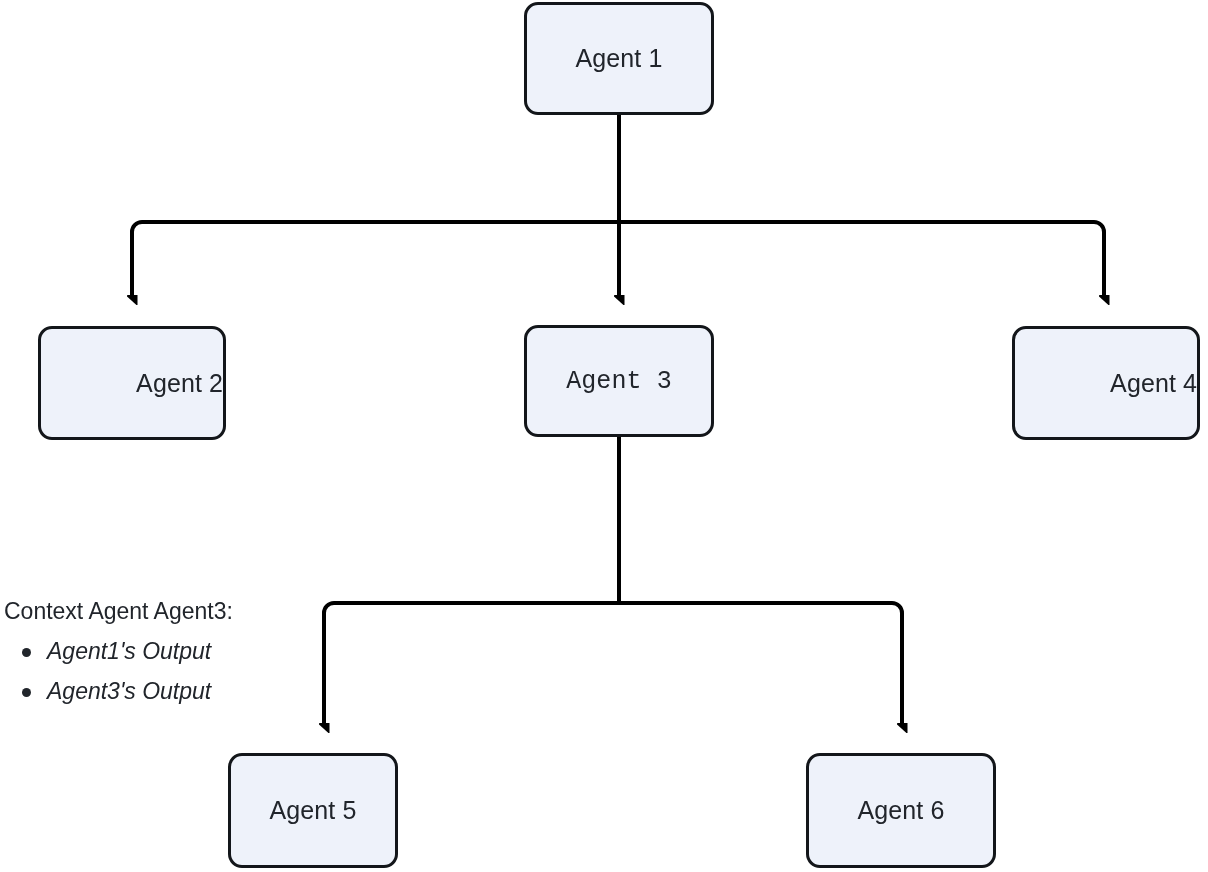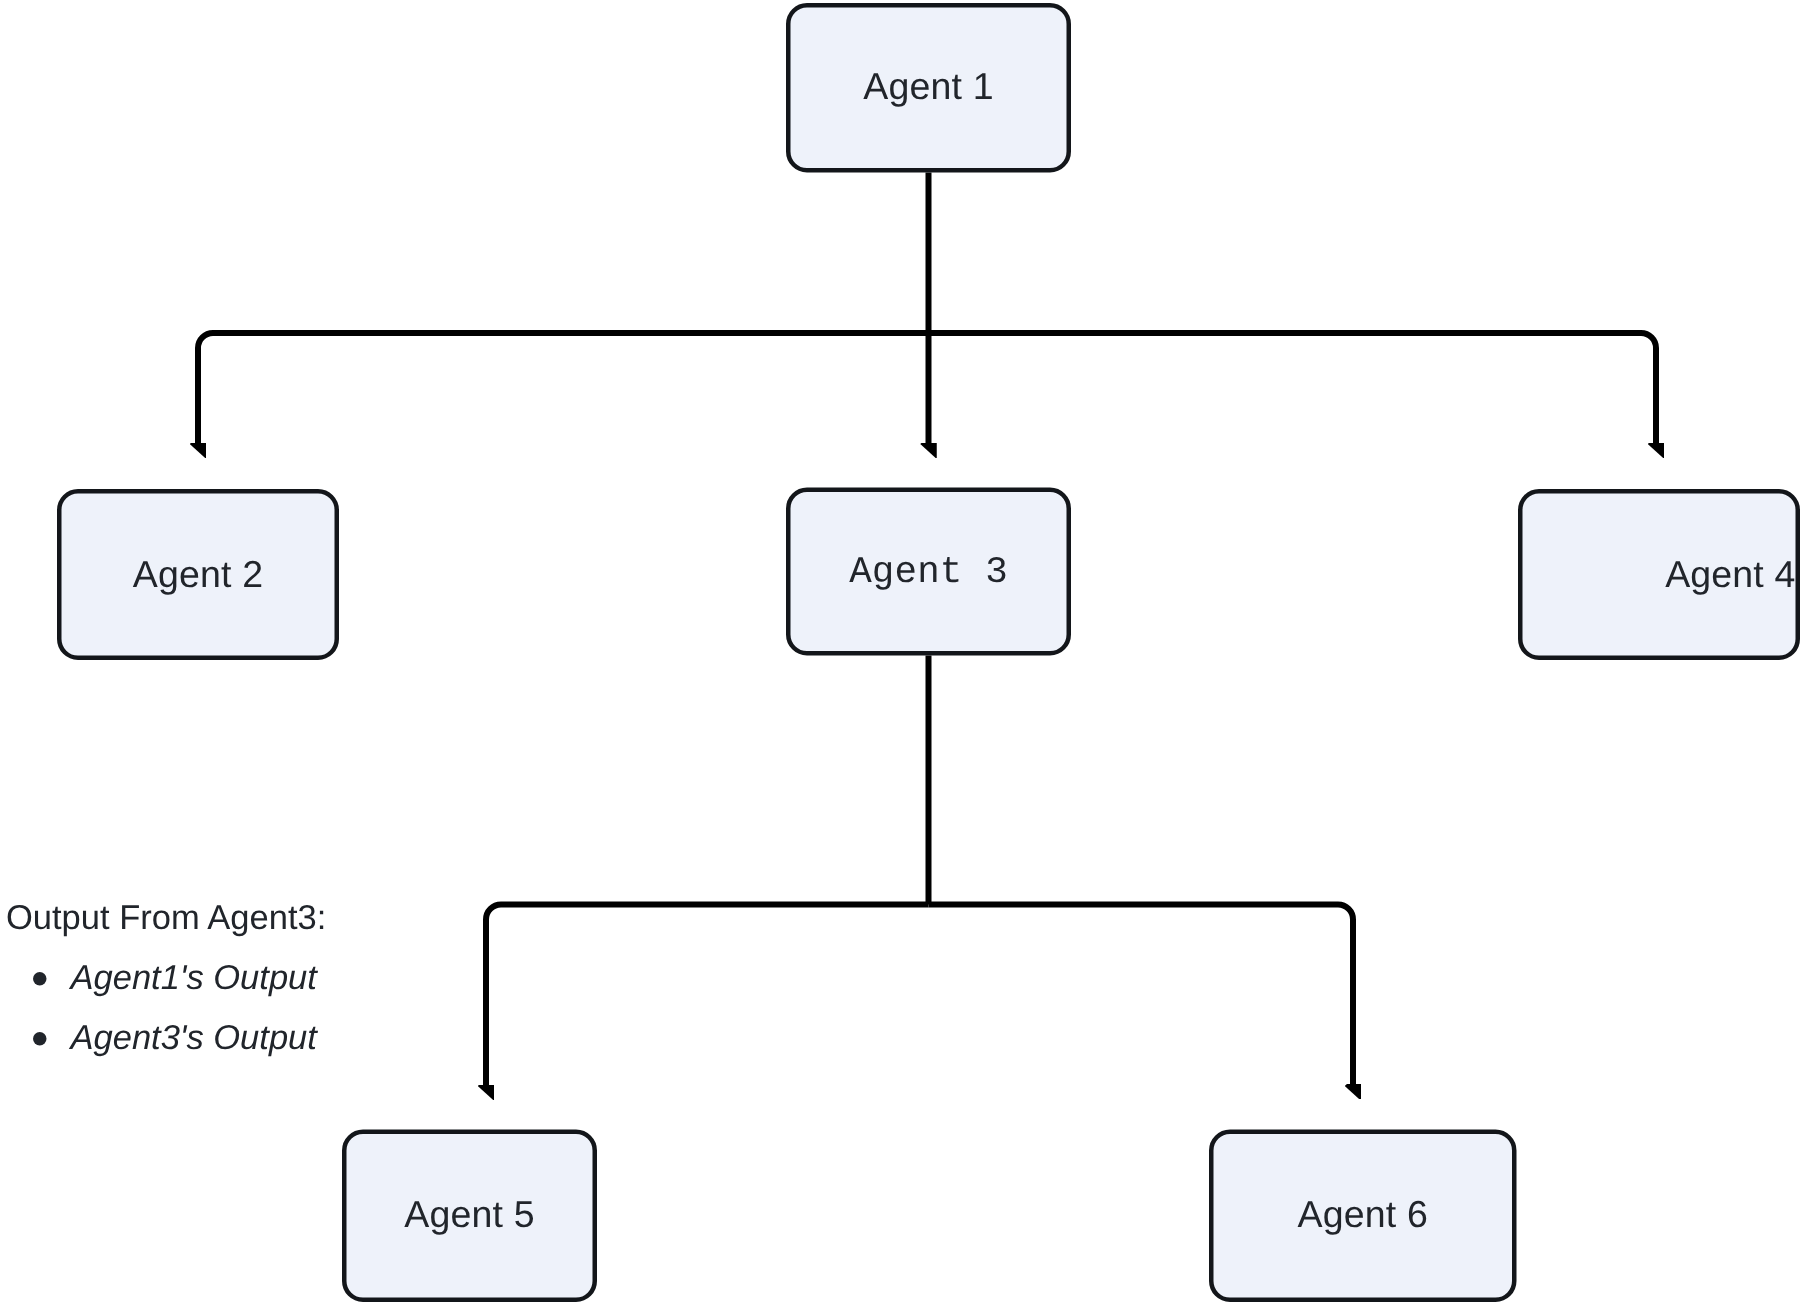--- a/index.html
+++ b/index.html
@@ -106,41 +106,41 @@
       <path d="M 619,437 L 619,603"></path>
       <path d="M 619,603 C 612,603 608,603 604,603 L 334,603 A 10,10 0 0 0 324,613 L 324,724" marker-end="url(#arrowhead)"></path>
       <path d="M 619,603 C 626,603 630,603 634,603 L 892,603 A 10,10 0 0 1 902,613 L 902,724" marker-end="url(#arrowhead)"></path>
     </g>
   </svg>
 
   <div class="node" style="left:524px; top:2px; width:190px; height:113px;">
     <span class="node-label">Agent 1</span>
   </div>
 
-  <div class="node" style="left:38px; top:326px; width:188px; height:114px;">
+  <div class="node" style="left:38px; top:326px; width:188px; height:114px;justify-content:flex-end;">
     <span class="node-label">Agent 2</span>
   </div>
 
   <div class="node" style="left:524px; top:325px; width:190px; height:112px;font-family:Liberation Mono, monospace;">
     <span class="node-label">Agent 3</span>
   </div>
 
   <div class="node" style="left:1012px; top:326px; width:188px; height:114px;justify-content:flex-end;">
     <span class="node-label">Agent 4</span>
   </div>
 
   <div class="node" style="left:228px; top:753px; width:170px; height:115px;">
     <span class="node-label">Agent 5</span>
   </div>
 
-  <div class="node" style="left:806px; top:753px; width:205px; height:115px;">
+  <div class="node" style="left:806px; top:753px; width:190px; height:115px;">
     <span class="node-label">Agent 6</span>
   </div>
 
   <div id="context-note">
-    <span class="note-title">Output From Agent3:</span>
+    <span class="note-title">Context Agent Agent3:</span>
     <ul>
       <li>Agent1's Output</li>
       <li>Agent3's Output</li>
     </ul>
   </div>
 
 </div>
 
 </body></html>

